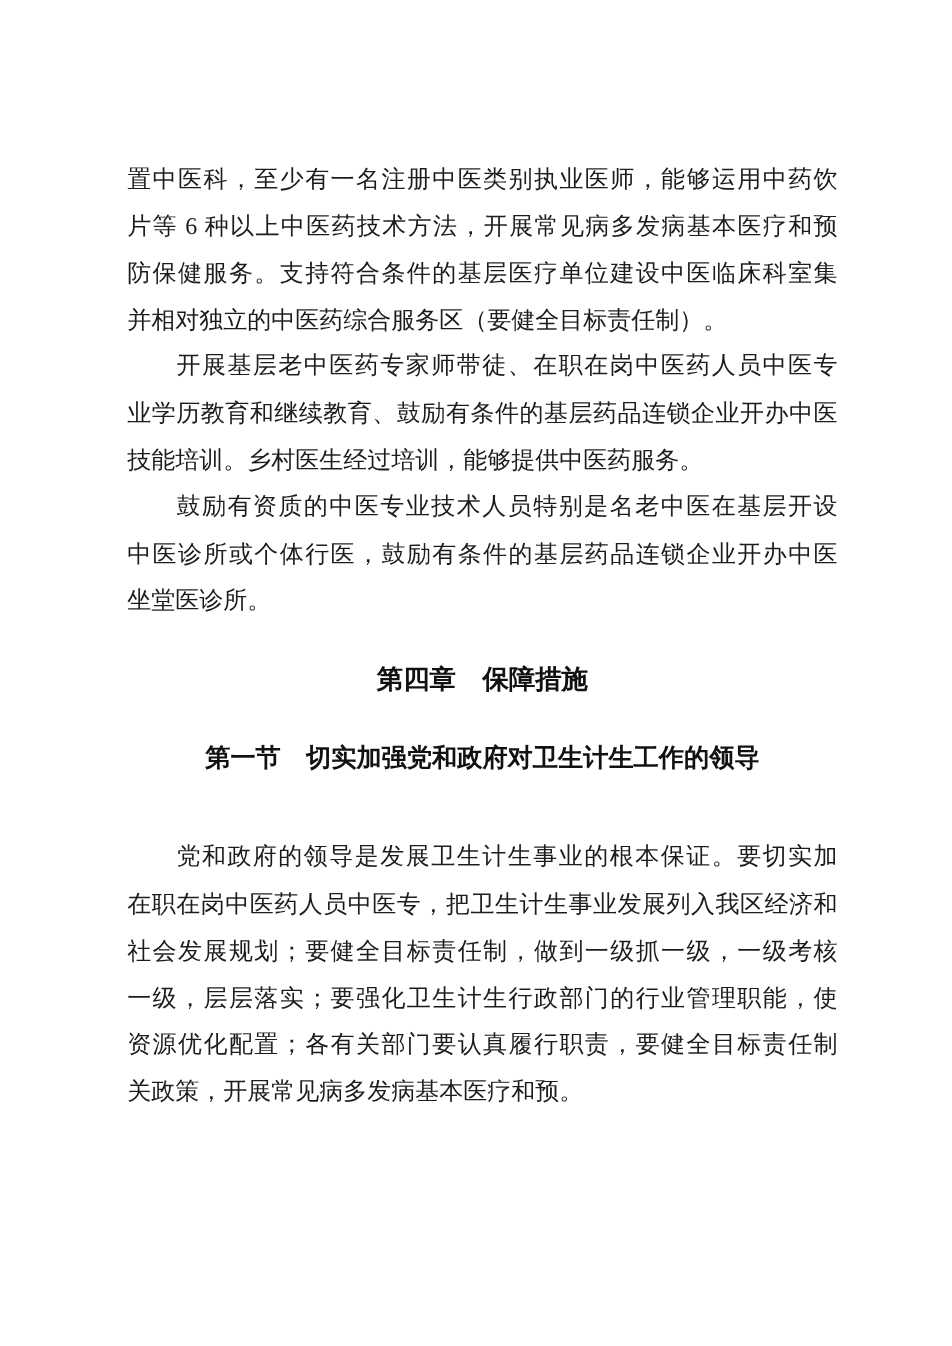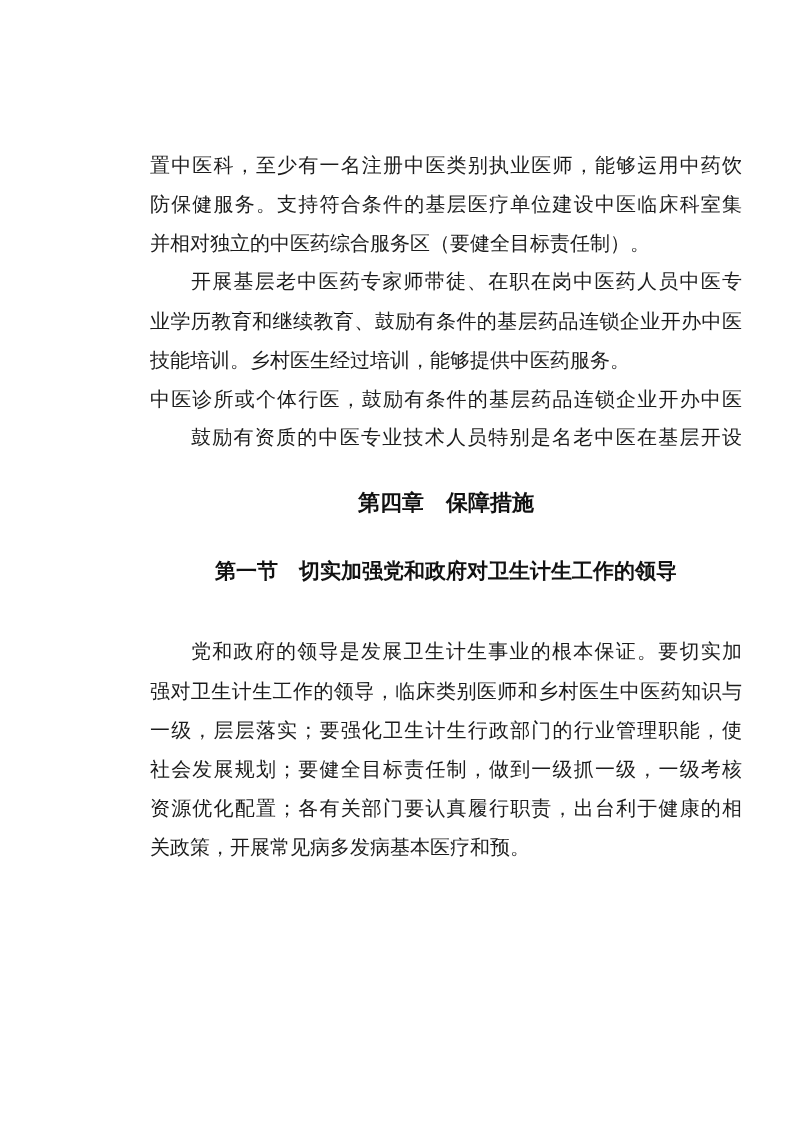--- a/index.html
+++ b/index.html
@@ -11,24 +11,23 @@
     position: relative;
     width: 793px;
     height: 1122px;
     background: #ffffff;
     overflow: hidden;
     font-family: "Liberation Serif", "DejaVu Serif", serif;
   }
   .content {
     position: absolute;
     left: 106px;
-    top: 146px;
+    top: 131px;
     width: 592px;
     color: #1c1c1c;
-    margin-left: 44px;
   }
   .para {
     margin: 0;
     padding: 0;
   }
   .line {
     font-size: 20px;
     line-height: 39px;
     text-align: justify;
     text-align-last: justify;
@@ -46,61 +45,63 @@
     margin: 25px 0 0 0;
     font-family: Liberation Sans, sans-serif;
     font-weight: bold;
     font-size: 22px;
     line-height: 39px;
     text-align: center;
     color: #111111;
   }
   .section {
     margin: 29px 0 0 0;
-    font-family: Liberation Sans, sans-serif;
+    font-family: Liberation Mono, monospace;
     font-weight: bold;
     font-size: 21px;
     line-height: 39px;
     text-align: center;
     color: #111111;
   }
   .para.p4 {
     margin-top: 43px;
   }
 </style>
 </head>
 <body>
 
 <div class="page">
   <div class="content">
 
     <div class="para">
       <div class="line">置中医科，至少有一名注册中医类别执业医师，能够运用中药饮</div>
+      <div class="line">片等 6 种以上中医药技术方法，开展常见病多发病基本医疗和预</div>
       <div class="line">防保健服务。支持符合条件的基层医疗单位建设中医临床科室集</div>
       <div class="line para-end">并相对独立的中医药综合服务区（要健全目标责任制）。</div>
     </div>
 
     <div class="para">
       <div class="line indent">开展基层老中医药专家师带徒、在职在岗中医药人员中医专</div>
       <div class="line">业学历教育和继续教育、鼓励有条件的基层药品连锁企业开办中医</div>
       <div class="line para-end">技能培训。乡村医生经过培训，能够提供中医药服务。</div>
     </div>
 
     <div class="para">
+      <div class="line indent">鼓励有资质的中医专业技术人员特别是名老中医在基层开设</div>
       <div class="line">中医诊所或个体行医，鼓励有条件的基层药品连锁企业开办中医</div>
-      <div class="line indent">鼓励有资质的中医专业技术人员特别是名老中医在基层开设</div>
+      <div class="line para-end">坐堂医诊所。</div>
     </div>
 
     <div class="chapter">第四章　保障措施</div>
 
     <div class="section">第一节　切实加强党和政府对卫生计生工作的领导</div>
 
     <div class="para p4">
       <div class="line indent">党和政府的领导是发展卫生计生事业的根本保证。要切实加</div>
-      <div class="line">强对卫生计生工作的领导，临床类别医师和乡村医生中医药知识与</div>
+      <div class="line">在职在岗中医药人员中医专，把卫生计生事业发展列入我区经济和</div>
+      <div class="line">社会发展规划；要健全目标责任制，做到一级抓一级，一级考核</div>
       <div class="line">一级，层层落实；要强化卫生计生行政部门的行业管理职能，使</div>
-      <div class="line">社会发展规划；要健全目标责任制，做到一级抓一级，一级考核</div>
-      <div class="line">资源优化配置；各有关部门要认真履行职责，出台利于健康的相</div>
+      <div class="line">资源优化配置；各有关部门要认真履行职责，要健全目标责任制</div>
       <div class="line para-end">关政策，开展常见病多发病基本医疗和预。</div>
     </div>
 
   </div>
 </div>
 
 </body></html>

